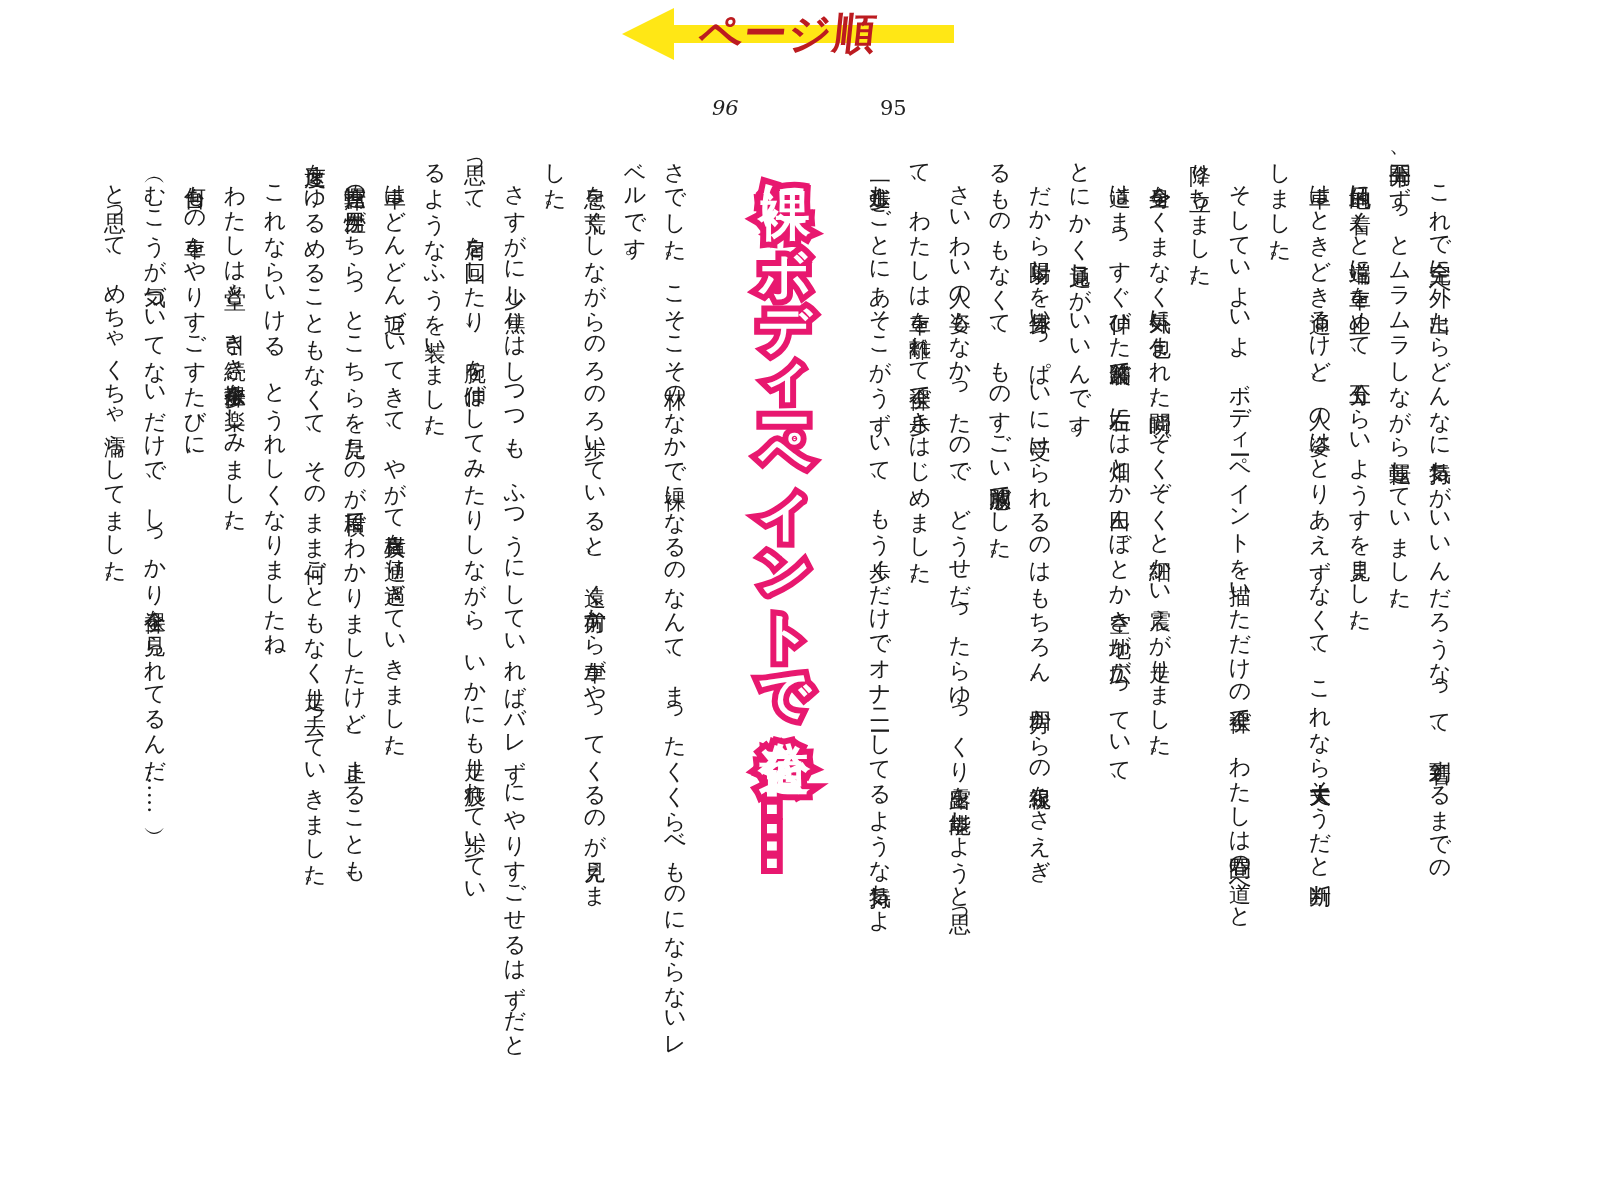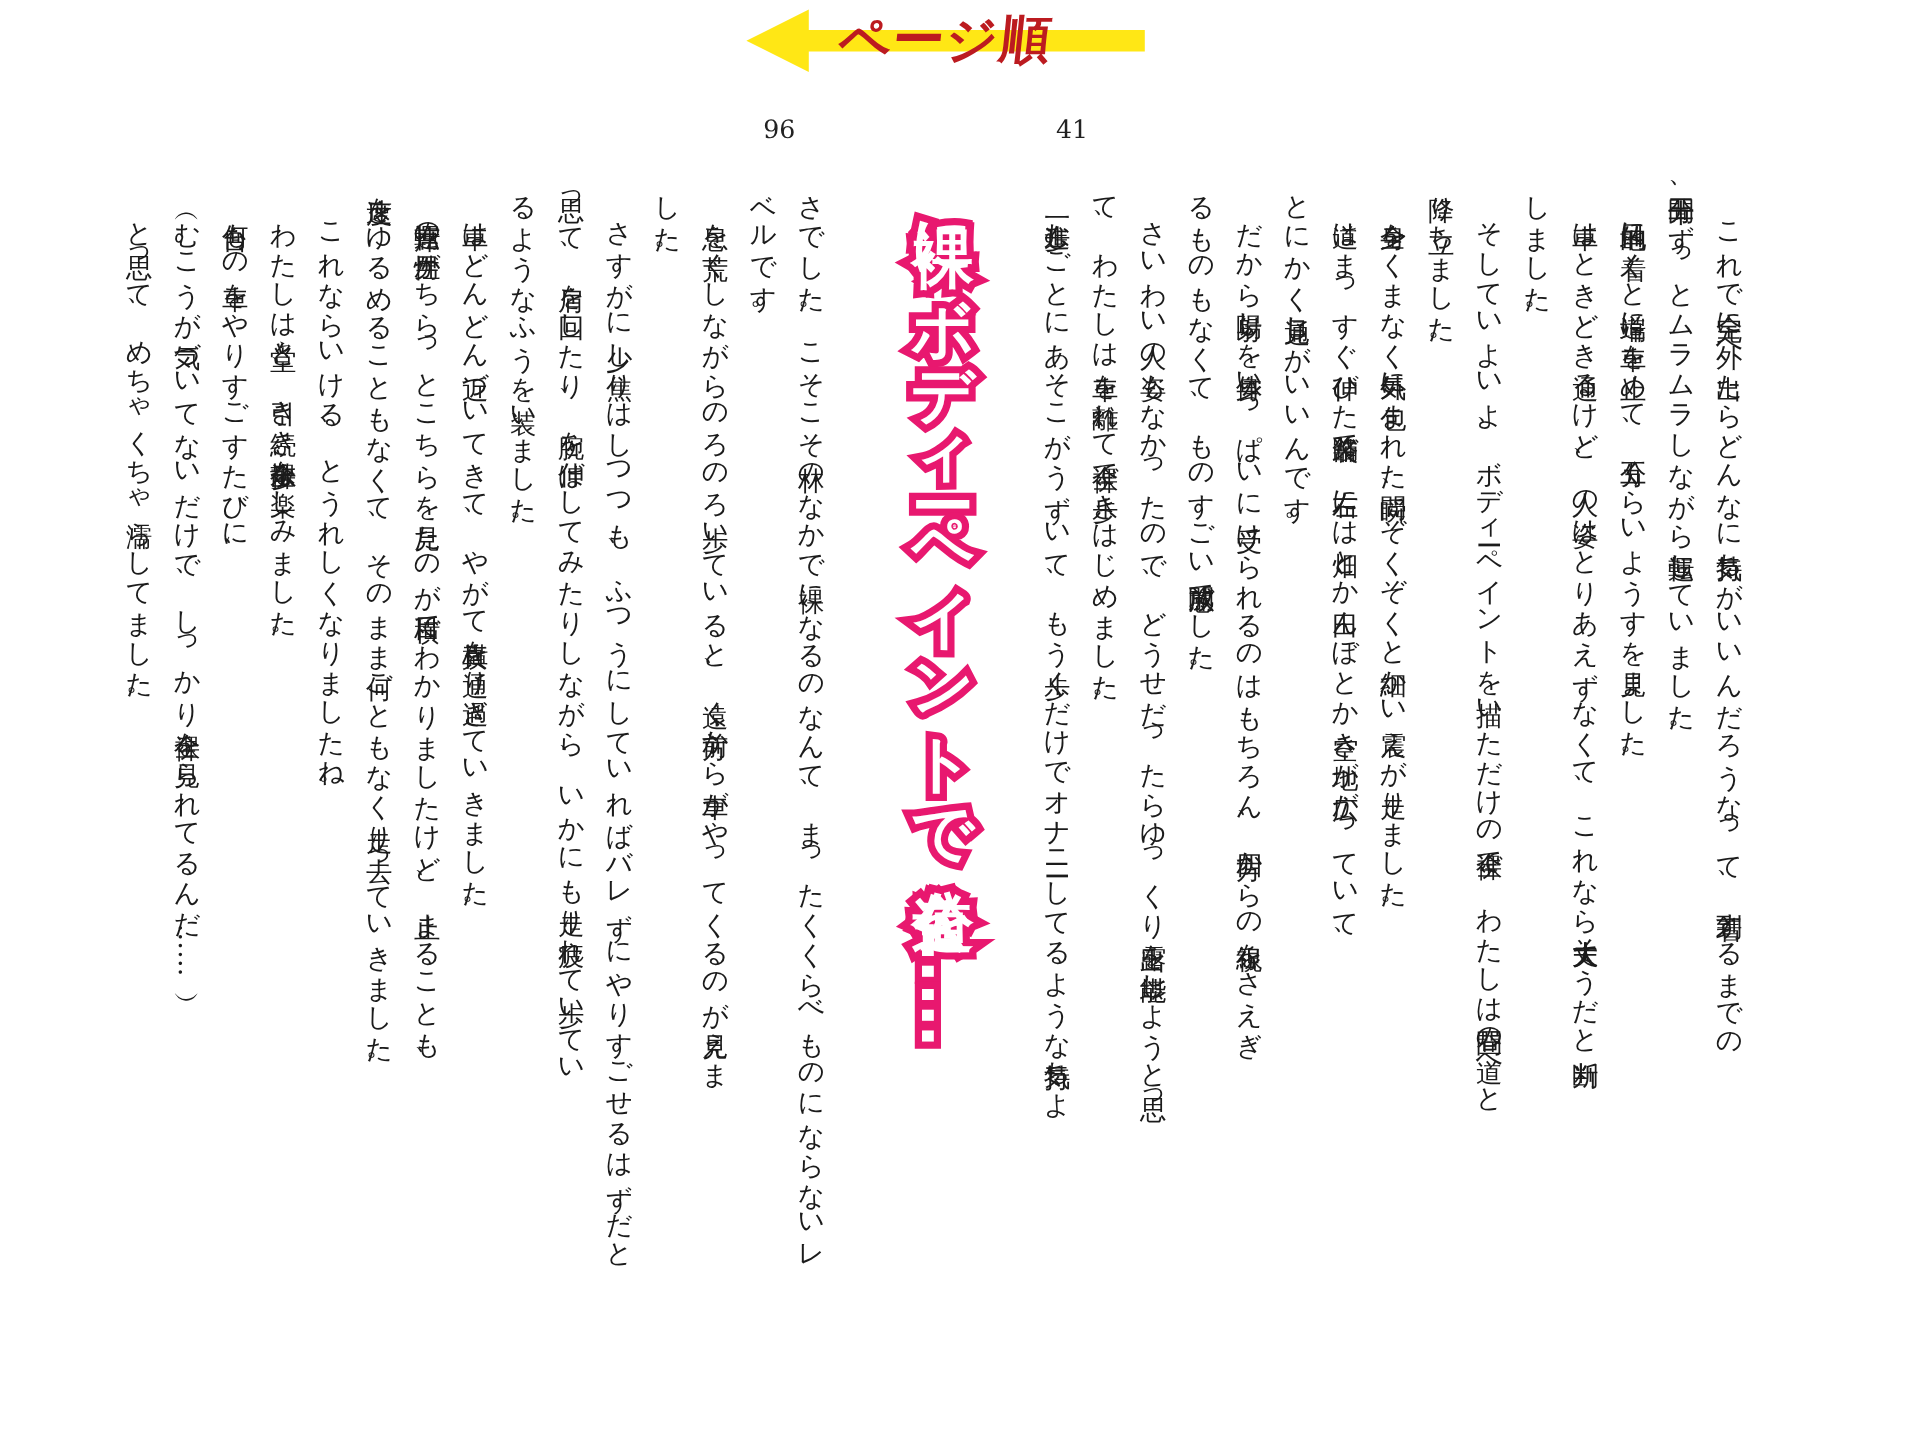--- a/index.html
+++ b/index.html
@@ -14,21 +14,21 @@
     position:absolute;left:50%;top:50%;
     transform:translate(-50%,-54%) skewX(-6deg);
     font-family:"DejaVu Sans","Liberation Sans",sans-serif;
     font-weight:bold;font-size:43px;letter-spacing:1px;white-space:nowrap;
   }
   
   .page-num{
     position:absolute;top:96px;font-size:21px;color:#222;
     font-family:"DejaVu Serif","Liberation Serif",serif;
   }
-  .page-num-left{left:636px;}
+  .page-num-left{left:712px;font-style:italic;}
   .page-num-right{left:880px;}
   
   .page{
     position:absolute;top:148px;height:872px;
     writing-mode:vertical-rl;text-orientation:mixed;
     font-size:22px;line-height:40px;color:#1b1b1b;
     font-family:"DejaVu Serif","Liberation Serif",serif;
   }
   .page-right{right:140px;width:600px;}
   .page-left{right:905px;width:600px;}
@@ -53,21 +53,21 @@
 <div class="canvas">
 
   <div class="arrow-wrap">
     <svg width="340" height="60" viewBox="0 0 340 60">
       <polygon id="arrow-shape" points="4,28 56,2 56,19 336,19 336,37 56,37 56,54" fill="#ffe715"></polygon>
     </svg>
     <span class="arrow-label" style="color: rgb(188, 27, 32);">ページ順</span>
   </div>
 
   <div class="page-num page-num-left">96</div>
-  <div class="page-num page-num-right">41</div>
+  <div class="page-num page-num-right">95</div>
 
   <div class="page page-right" id="page-right">
       <div class="col indent">これで完全に外へ出たらどんなに気持ちがいいんだろうなって、到着するまでの</div>
       <div class="col">三十分間、ずっとムラムラしながら運転していました。</div>
       <div class="col indent">目的地に着くと道端に車を止めて、五分くらいようすを見ました。</div>
       <div class="col indent">車はときどき通るけど、人の姿はとりあえずなくて、これなら大丈夫そうだと判断</div>
       <div class="col">しました。</div>
       <div class="col indent">そしていよいよ、ボディーペイントを描いただけの全裸で、わたしは昼間の道へと</div>
       <div class="col">降り立ちました。</div>
       <div class="col indent">全身をくまなく外気に包まれた瞬間、ぞくぞくと細かい震えが走りました。</div>

